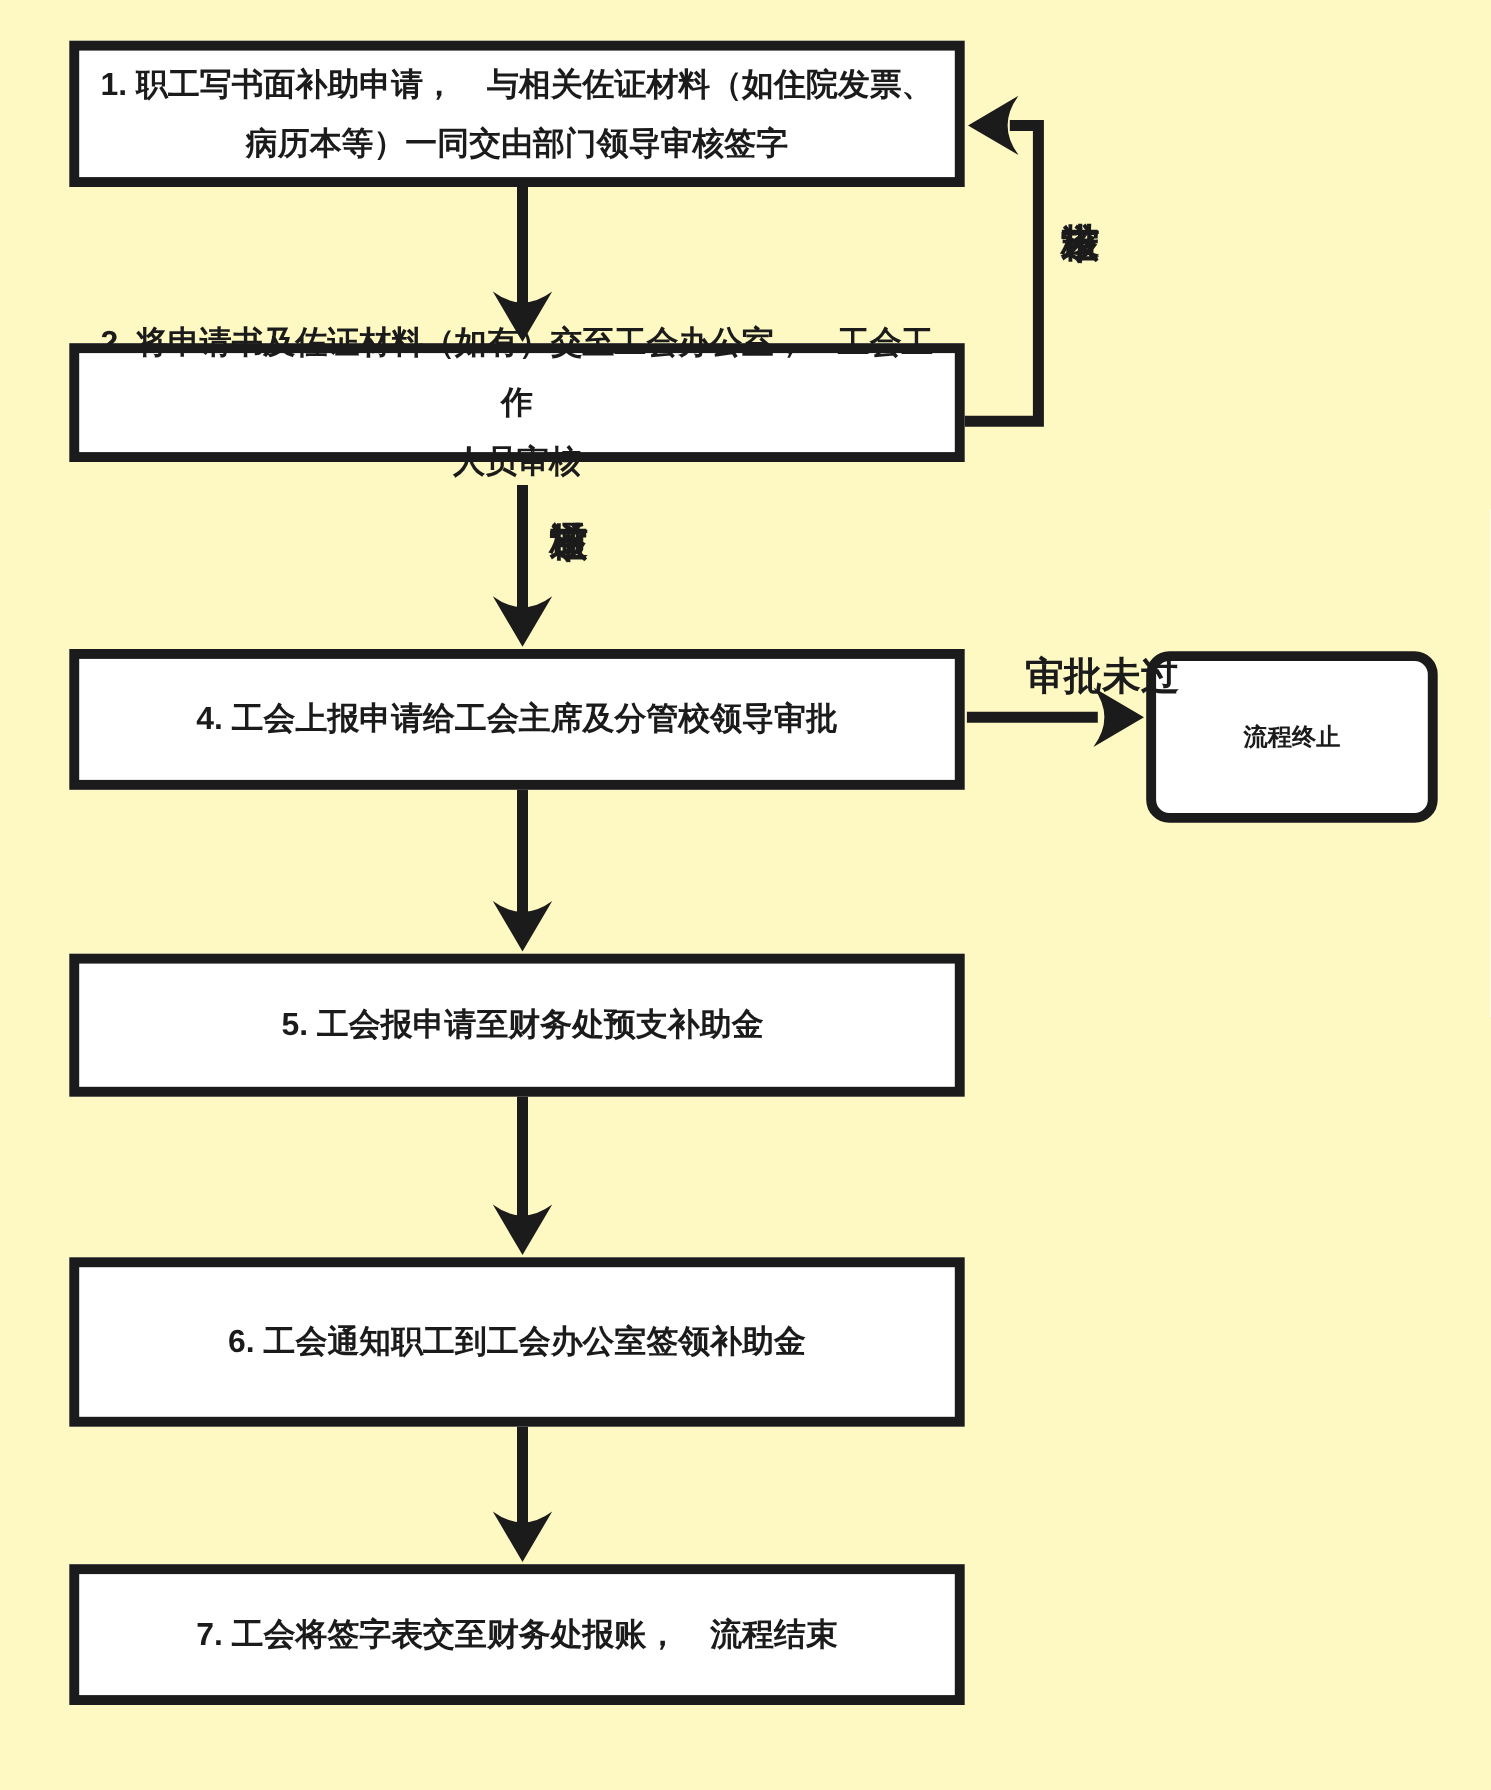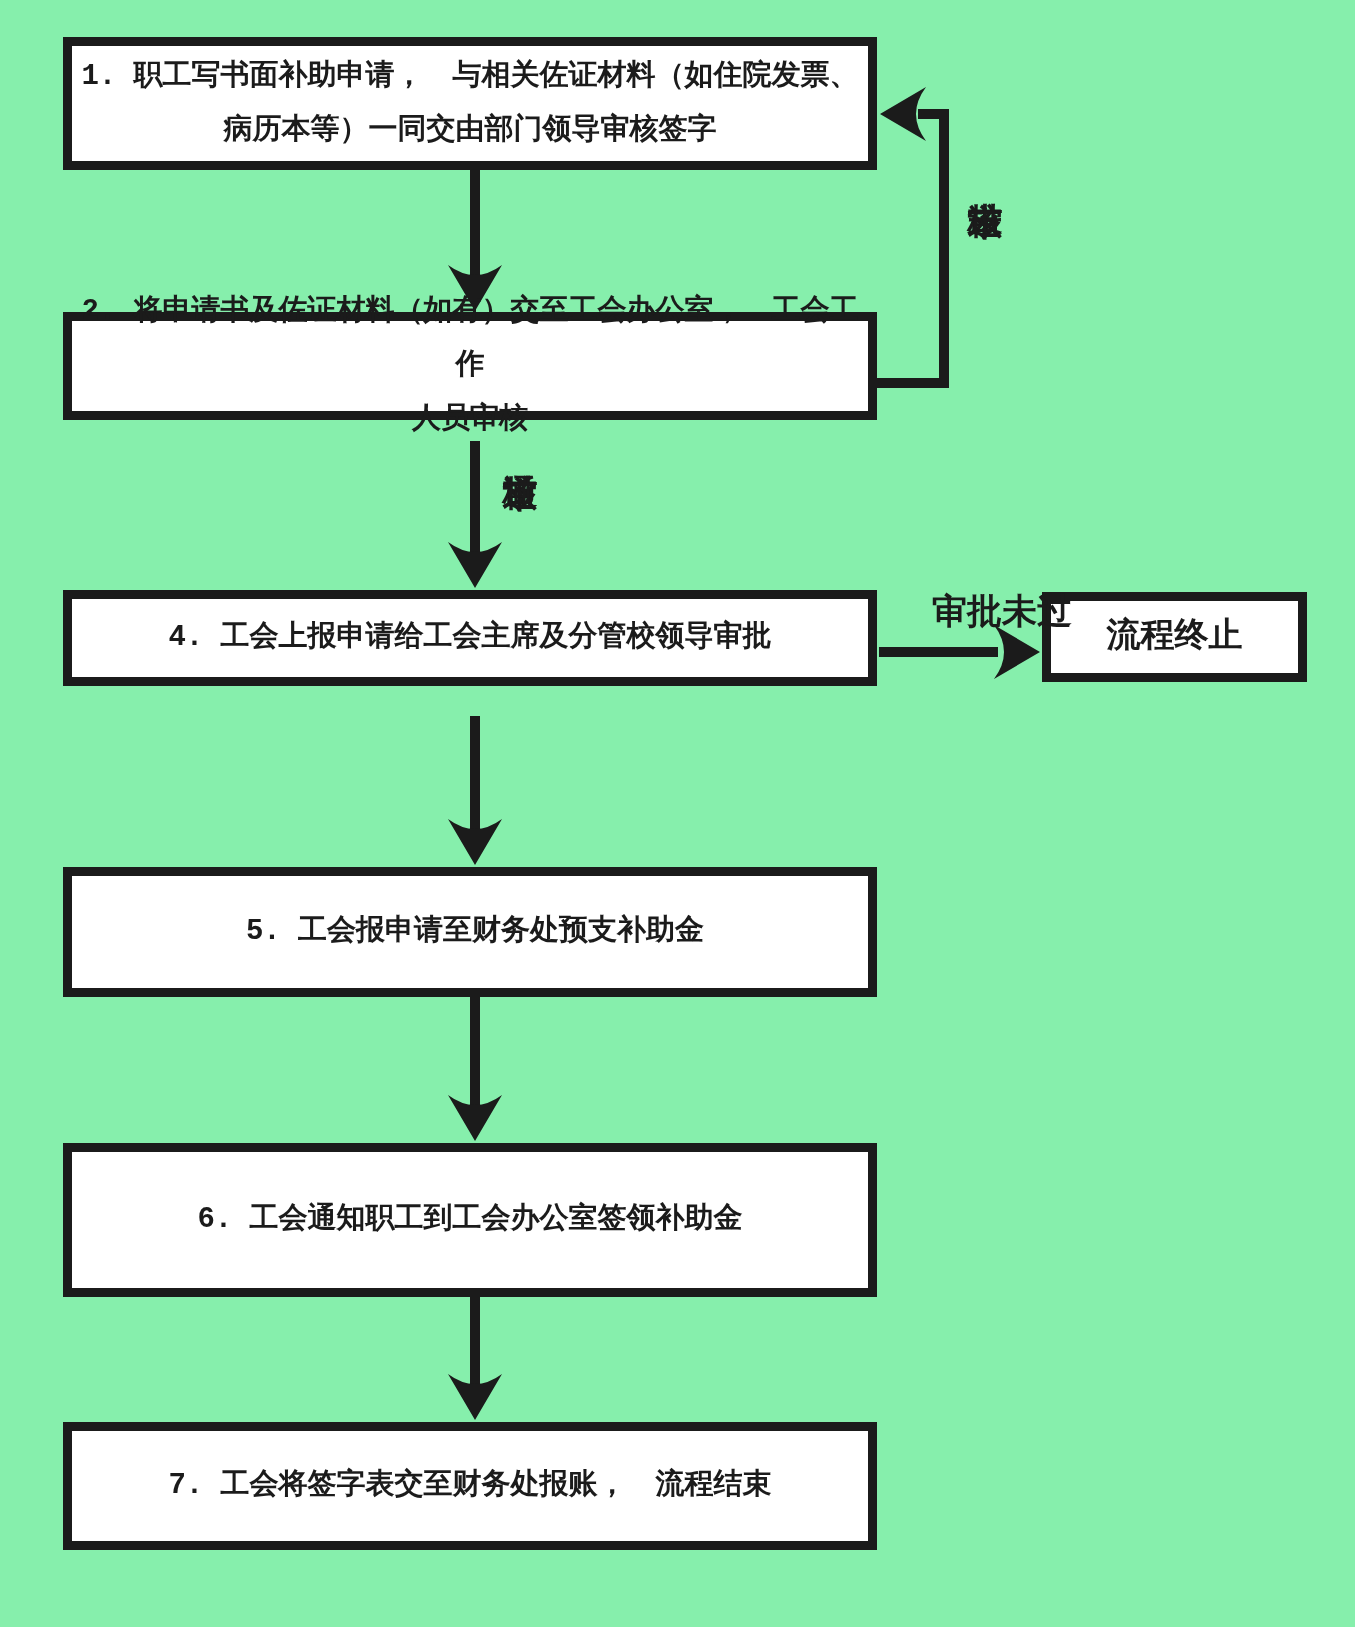--- a/index.html
+++ b/index.html
@@ -4,22 +4,22 @@
 <style>
   html, body {
     margin: 0;
     padding: 0;
     background: #ffffff;
   }
   .canvas {
     position: relative;
     width: 1355px;
     height: 1627px;
-    background: #86efac;
-    font-family: Liberation Mono, monospace;
+    background: #fef9c3;
+    font-family: Liberation Sans, sans-serif;
     color: #1b1b1b;
     overflow: hidden;
   }
   .connectors {
     position: absolute;
     left: 0;
     top: 0;
     width: 1355px;
     height: 1627px;
   }
@@ -46,30 +46,31 @@
     line-height: 54px;
     white-space: pre-line;
     padding: 0 8px;
   }
   .main-box {
     left: 63px;
     width: 814px;
   }
   #box-step1 { top: 37px;   height: 133px; }
   #box-step2 { top: 312px;  height: 108px; }
-  #box-step4 { top: 590px;  height: 96px; }
+  #box-step4 { top: 590px;  height: 128px; }
   #box-step5 { top: 867px;  height: 130px; padding-left: 18px; }
   #box-step6 { top: 1143px; height: 154px; }
   #box-step7 { top: 1422px; height: 128px; }
   #box-terminal {
     left: 1042px;
     top: 592px;
     width: 265px;
-    height: 90px;
-    font-size: 34px;
+    height: 156px;
+    font-size: 22px;
+    border-radius: 21px;
   }
   .edge-label {
     position: absolute;
     font-weight: bold;
     font-size: 35px;
     line-height: 1;
     color: #1b1b1b;
     white-space: nowrap;
   }
   .edge-label.vertical {

